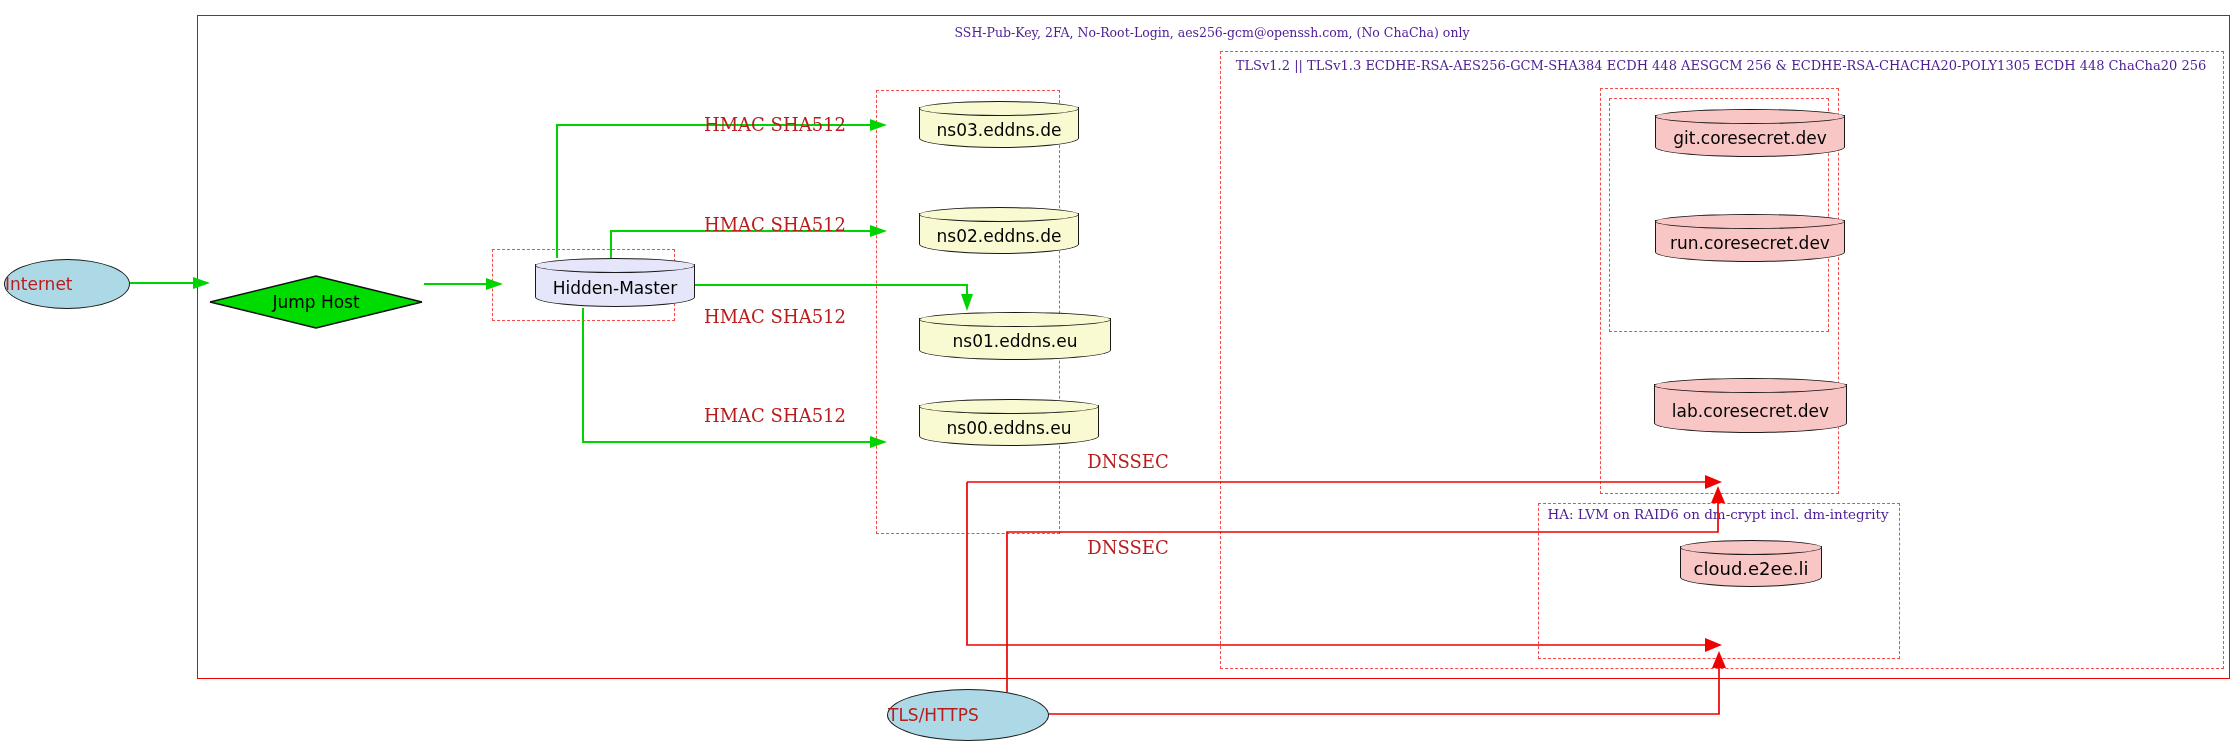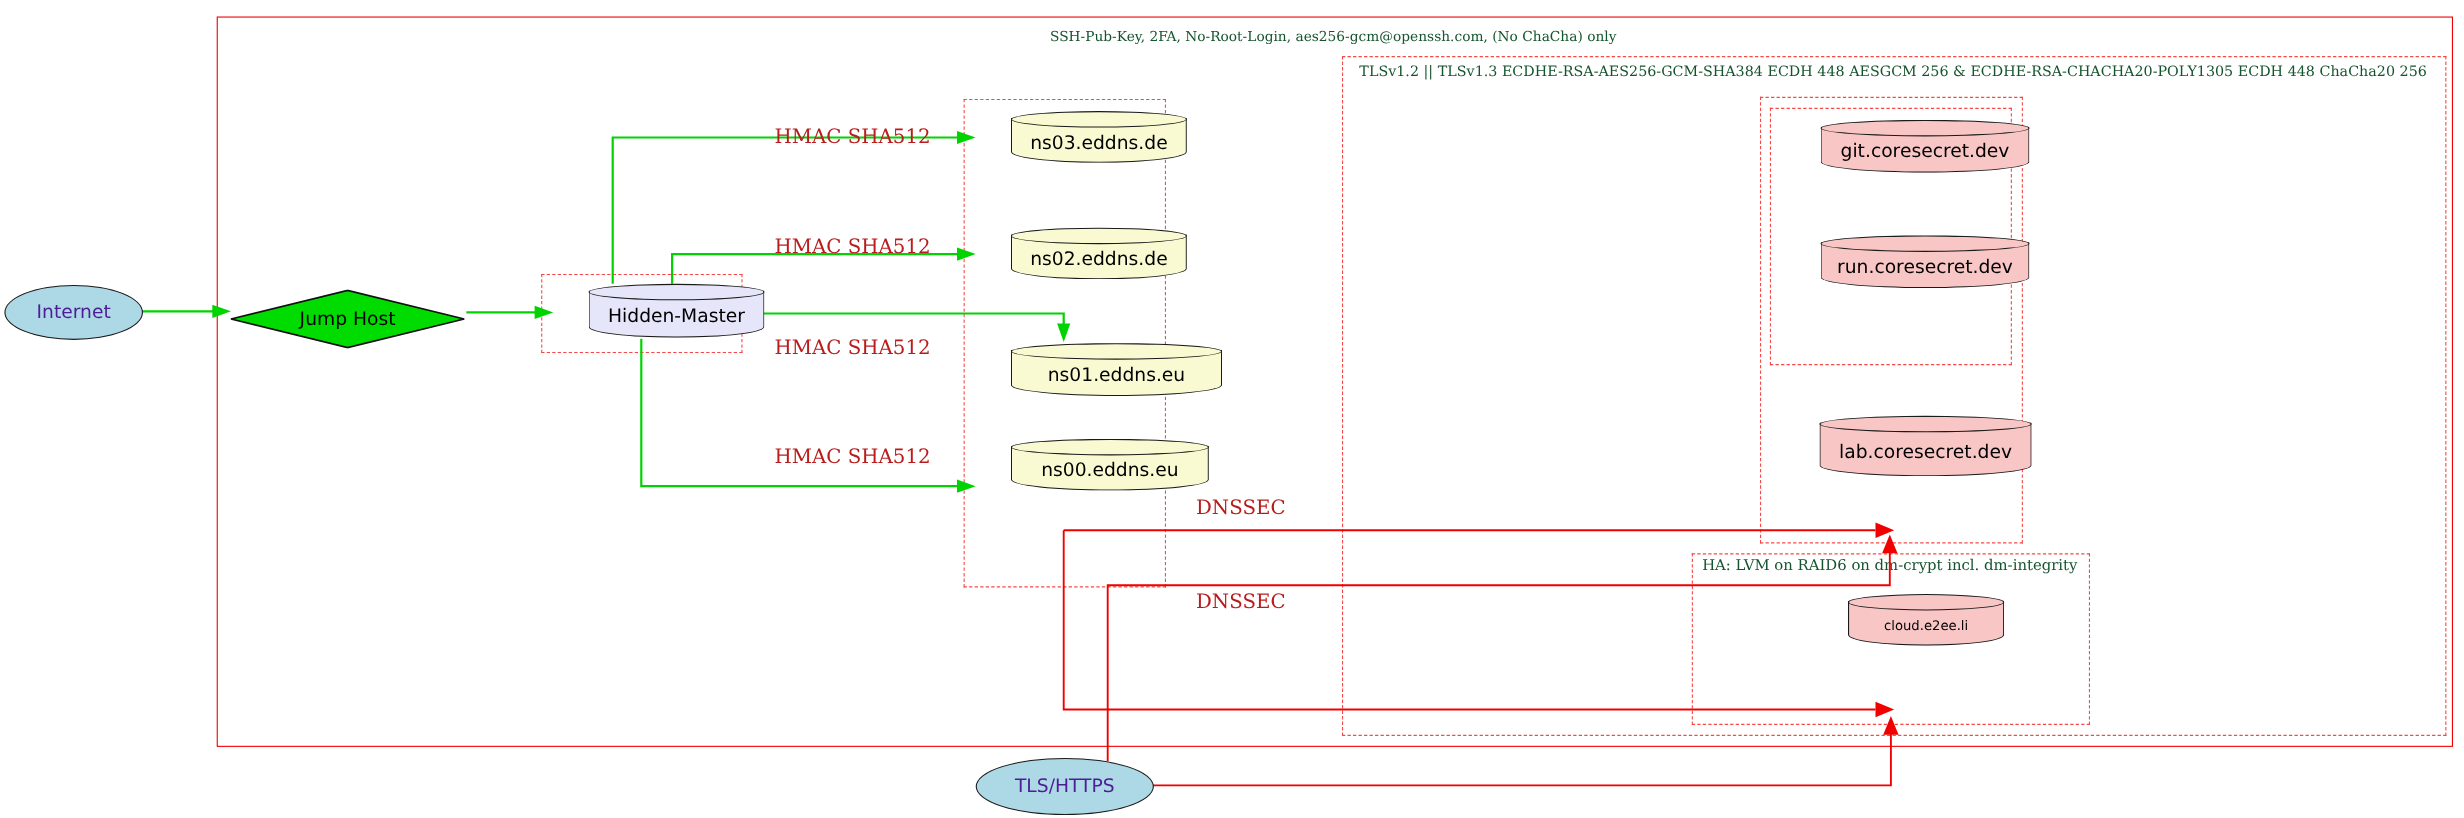--- a/index.html
+++ b/index.html
@@ -5,28 +5,28 @@
   html,body{margin:0;padding:0;background:#ffffff;}
   #canvas{
     position:relative;width:2240px;height:744px;background:#ffffff;
     font-family:"DejaVu Sans","Liberation Sans",sans-serif;overflow:hidden;
   }
   .abs{position:absolute;}
   
   .solid-box{border:1.6px solid #f10000;}
   .dashed-box{border:1.6px dashed #f64a4a;}
   .graph-label{
-    font-family:"DejaVu Serif","Liberation Serif",serif;color:#14532d;
+    font-family:"DejaVu Serif","Liberation Serif",serif;color:#4c1d95;
     text-align:center;white-space:nowrap;
   }
   
   .ellipse-node{
     border:1.4px solid #1a1a1a;border-radius:50%;
-    display:flex;align-items:center;justify-content:center;
-    font-size:17px;color:#4c1d95;
+    display:flex;align-items:center;
+    font-size:17px;color:#b91c1c;
   }
   .node-lightblue{background:#add8e6;}
   .diamond-node{display:flex;align-items:center;justify-content:center;font-size:17px;color:#000;}
   .diamond-node svg{position:absolute;inset:0;width:100%;height:100%;}
   .diamond-node .dlabel{position:relative;z-index:2;}
   .cylinder{position:absolute;margin-left:32px;}
   .cylinder .lid{
     position:absolute;top:0;left:0;right:0;height:13px;
     border:1.4px solid #1a1a1a;border-radius:50%;z-index:2;
   }
@@ -105,21 +105,21 @@
   <div class="abs edge-label" style="left:695px;top:215px;width:160px;">HMAC SHA512</div>
   <div class="abs edge-label" style="left:695px;top:307px;width:160px;">HMAC SHA512</div>
   <div class="abs edge-label" style="left:695px;top:406px;width:160px;">HMAC SHA512</div>
   <div class="abs edge-label" style="left:1048px;top:452px;width:160px;">DNSSEC</div>
   <div class="abs edge-label" style="left:1048px;top:538px;width:160px;">DNSSEC</div>
 
   <div class="abs ellipse-node node-lightblue node-layer" style="left:4px;top:259px;width:124px;height:48px;">
     <span>Internet</span>
   </div>
 
-  <div class="abs diamond-node node-layer" style="left:209px;top:263px;width:214px;height:54px;">
+  <div class="abs diamond-node node-layer" style="left:209px;top:275px;width:214px;height:54px;">
     <svg viewBox="0 0 214 54" preserveAspectRatio="none">
       <polygon points="1,27 107,1 213,27 107,53" fill="#00dc00" stroke="#111111" stroke-width="1.6"></polygon>
     </svg>
     <span class="dlabel">Jump Host</span>
   </div>
 
   <div class="cylinder node-layer abs" style="left:503px;top:258px;width:160px;height:49px;">
     <span class="lid fill-lavender"></span>
     <span class="body fill-lavender"></span>
     <span class="clabel">Hidden-Master</span>
@@ -163,20 +163,20 @@
 
   <div class="cylinder node-layer abs" style="left:1622px;top:378px;width:193px;height:55px;">
     <span class="lid fill-pink"></span>
     <span class="body fill-pink"></span>
     <span class="clabel">lab.coresecret.dev</span>
   </div>
 
   <div class="cylinder node-layer abs" style="left:1648px;top:540px;width:142px;height:47px;">
     <span class="lid fill-pink"></span>
     <span class="body fill-pink"></span>
-    <span class="clabel" style="font-size:12px;">cloud.e2ee.li</span>
+    <span class="clabel" style="font-size:18px;">cloud.e2ee.li</span>
   </div>
 
   <div class="abs ellipse-node node-lightblue node-layer" style="left:887px;top:689px;width:160px;height:50px;">
     <span>TLS/HTTPS</span>
   </div>
 
 </div>
 
 </body></html>

